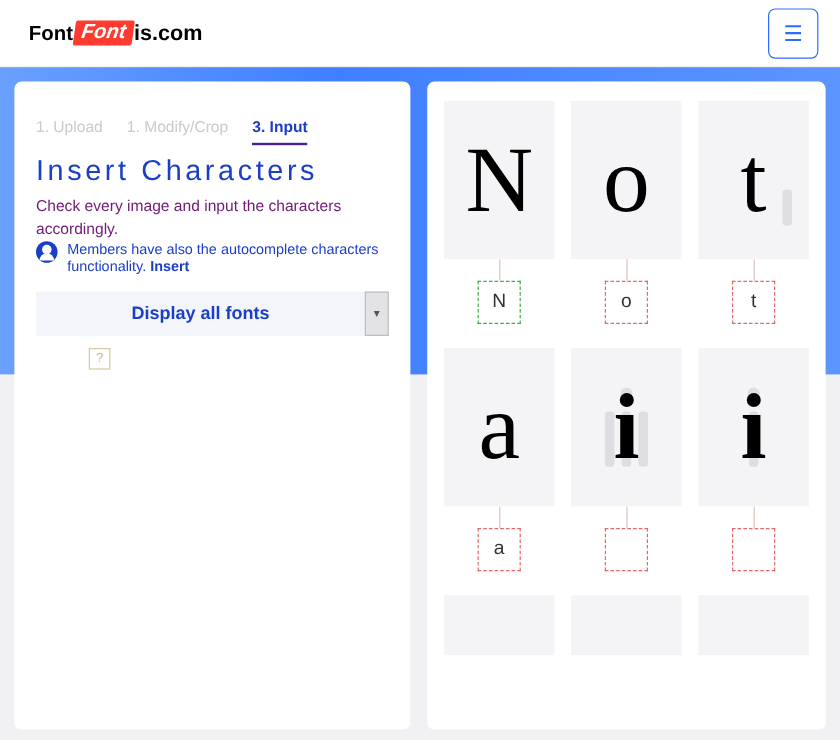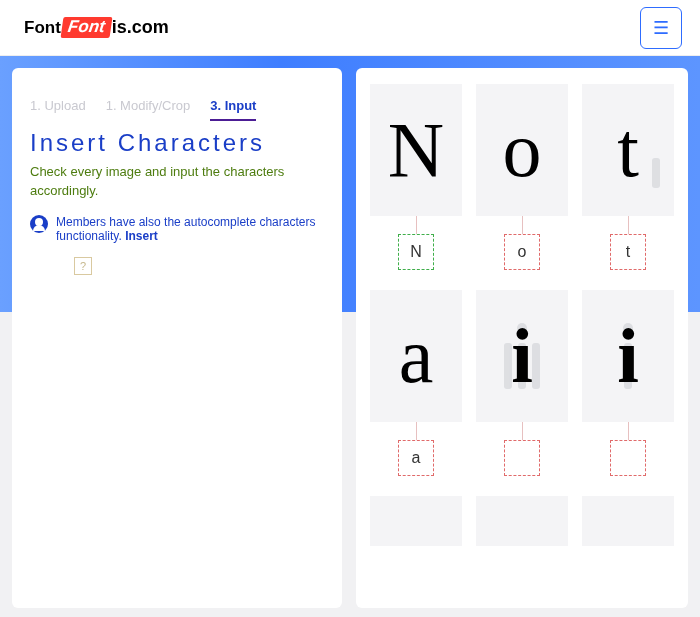--- a/index.html
+++ b/index.html
@@ -45,21 +45,21 @@
     background:#fff; border-radius:6px; width:330px; padding:30px 18px 18px 18px;
     min-height: 540px;
   }
   .steps { display:flex; gap:20px; font-size:13px; margin-bottom:8px; }
   .step { color:#c9c9d0; padding-bottom:6px; }
   .step.active { color:#1a3ec7; font-weight:700; border-bottom:2px solid #4c1d95; }
   .h1 {
     color:#1a3ec7; font-size:24px; letter-spacing:3px; font-weight:400;
     margin: 4px 0 6px 0;
   }
-  .sub { color:#4d7c0f; font-size:13px; line-height:1.45; margin-bottom:14px; }
+  .sub { color:#701a75; font-size:13px; line-height:1.45; }
   .member-line { color:#1a3ec7; font-size:12px; display:flex; gap:8px; align-items:flex-start; margin-bottom:14px;}
   .member-icon { width:18px; height:18px; border-radius:50%; background:#1a3ec7; flex:0 0 18px; position:relative;}
   .member-icon::after{content:""; position:absolute; width:8px; height:8px; background:#fff; border-radius:50%; left:5px; top:3px;}
   .member-icon::before{content:""; position:absolute; width:12px; height:6px; background:#fff; border-radius:6px 6px 0 0; left:3px; top:10px;}
   .login { font-weight:700; cursor:pointer; }
   .select-row { display:flex; gap:0; }
   .display-fonts {
     flex:1; background:#f3f5fb; color:#1a3ec7; font-weight:700; font-size:15px;
     text-align:center; padding:10px 4px; border:none;
   }
@@ -120,20 +120,24 @@
         <div class="step active">3. Input</div>
       </div>
       <div class="h1">Insert Characters</div>
       <div class="sub">Check every image and input the characters accordingly.</div>
       <div class="member-line">
         <span class="member-icon"></span>
         <span>
           <span>Members have also the autocomplete characters functionality. </span><span class="login">Insert</span>
         </span>
       </div>
+      <div class="select-row">
+        <div class="display-fonts">Display all fonts</div>
+        <div class="select-chev">▾</div>
+      </div>
       <div class="help-sq">?</div>
     </div>
 
     <div class="right-card">
 
       <div class="glyph-grid">
         <div class="glyph-tile">
           <span class="glyph-big">N</span>
         </div>
         <div class="glyph-tile">

